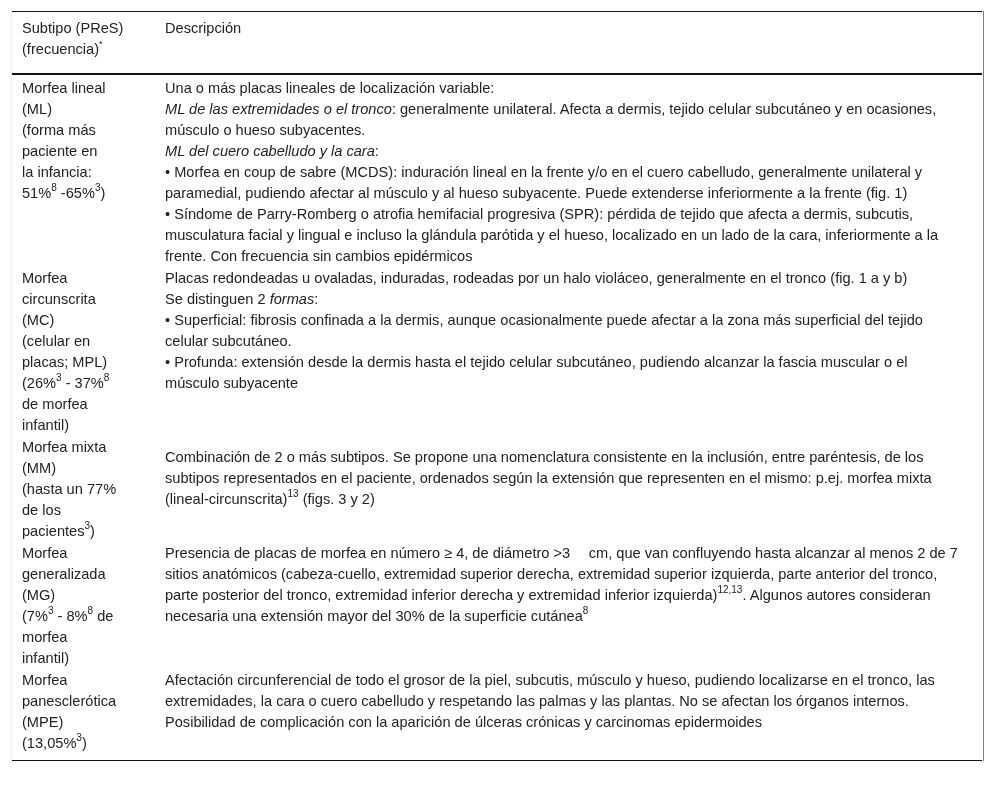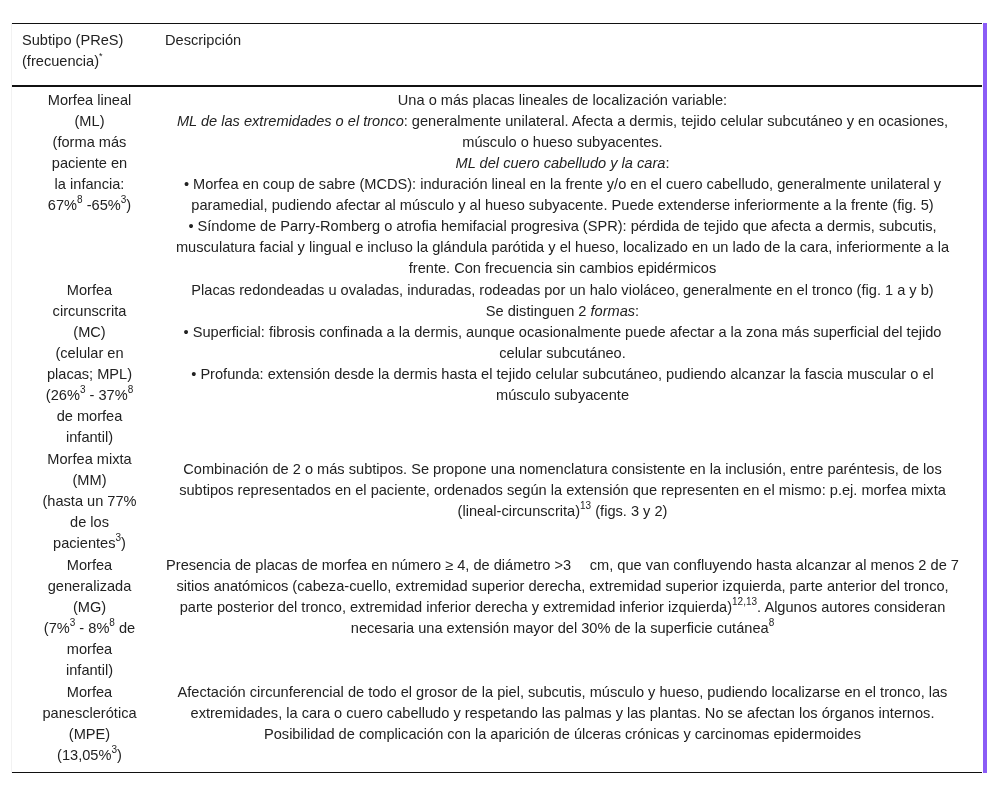--- a/index.html
+++ b/index.html
@@ -15,43 +15,41 @@
       font-family: "Liberation Sans", sans-serif;
       color: #222222;
       font-size: 14.6px;
       line-height: 21px;
     }
     .frame {
       position: absolute;
       left: 11px;
       top: 11px;
       width: 971px;
-      border-right: 4px solid #8b5cf6;
+      border-right: 1px solid #8b5cf6;
       border-left: 1px solid #f2f2f2;
-      margin-top: 12px;
     }
     table {
       width: 970px;
       border-collapse: collapse;
       border-top: 1px solid #111111;
       border-bottom: 1px solid #111111;
     }
     thead tr {
       border-bottom: 2px solid #111111;
     }
     th {
       font-weight: normal;
       text-align: left;
       vertical-align: top;
       padding: 6px 0 13px 10px;
     }
     td {
       vertical-align: top;
       padding: 0 0 1px 10px;
-      text-align: center;
     }
     td.col-subtype {
       width: 135px;
     }
     th.col-subtype {
       width: 135px;
     }
     td.col-desc, th.col-desc {
       padding-left: 8px;
       padding-right: 22px;
@@ -94,27 +92,27 @@
     </thead>
     <tbody>
 
       <tr>
         <td class="col-subtype">
           <span class="line">Morfea lineal</span>
           <span class="line">(ML)</span>
           <span class="line">(forma más</span>
           <span class="line">paciente en</span>
           <span class="line">la infancia:</span>
-          <span class="line"><span>67%</span><sup>8</sup><span> -65%</span><sup>3</sup><span>)</span></span>
+          <span class="line"><span>51%</span><sup>8</sup><span> -65%</span><sup>3</sup><span>)</span></span>
         </td>
         <td class="col-desc">
           <span class="line">Una o más placas lineales de localización variable:</span>
           <span class="line"><em>ML de las extremidades o el tronco</em><span>: generalmente unilateral. Afecta a dermis, tejido celular subcutáneo y en ocasiones, músculo o hueso subyacentes.</span></span>
           <span class="line"><em>ML del cuero cabelludo y la cara</em><span>:</span></span>
-          <span class="line">• Morfea en coup de sabre (MCDS): induración lineal en la frente y/o en el cuero cabelludo, generalmente unilateral y paramedial, pudiendo afectar al músculo y al hueso subyacente. Puede extenderse inferiormente a la frente (fig. 5)</span>
+          <span class="line">• Morfea en coup de sabre (MCDS): induración lineal en la frente y/o en el cuero cabelludo, generalmente unilateral y paramedial, pudiendo afectar al músculo y al hueso subyacente. Puede extenderse inferiormente a la frente (fig. 1)</span>
           <span class="line">• Síndome de Parry-Romberg o atrofia hemifacial progresiva (SPR): pérdida de tejido que afecta a dermis, subcutis, musculatura facial y lingual e incluso la glándula parótida y el hueso, localizado en un lado de la cara, inferiormente a la frente. Con frecuencia sin cambios epidérmicos</span>
         </td>
       </tr>
 
       <tr>
         <td class="col-subtype">
           <span class="line">Morfea</span>
           <span class="line">circunscrita</span>
           <span class="line">(MC)</span>
           <span class="line">(celular en</span>

